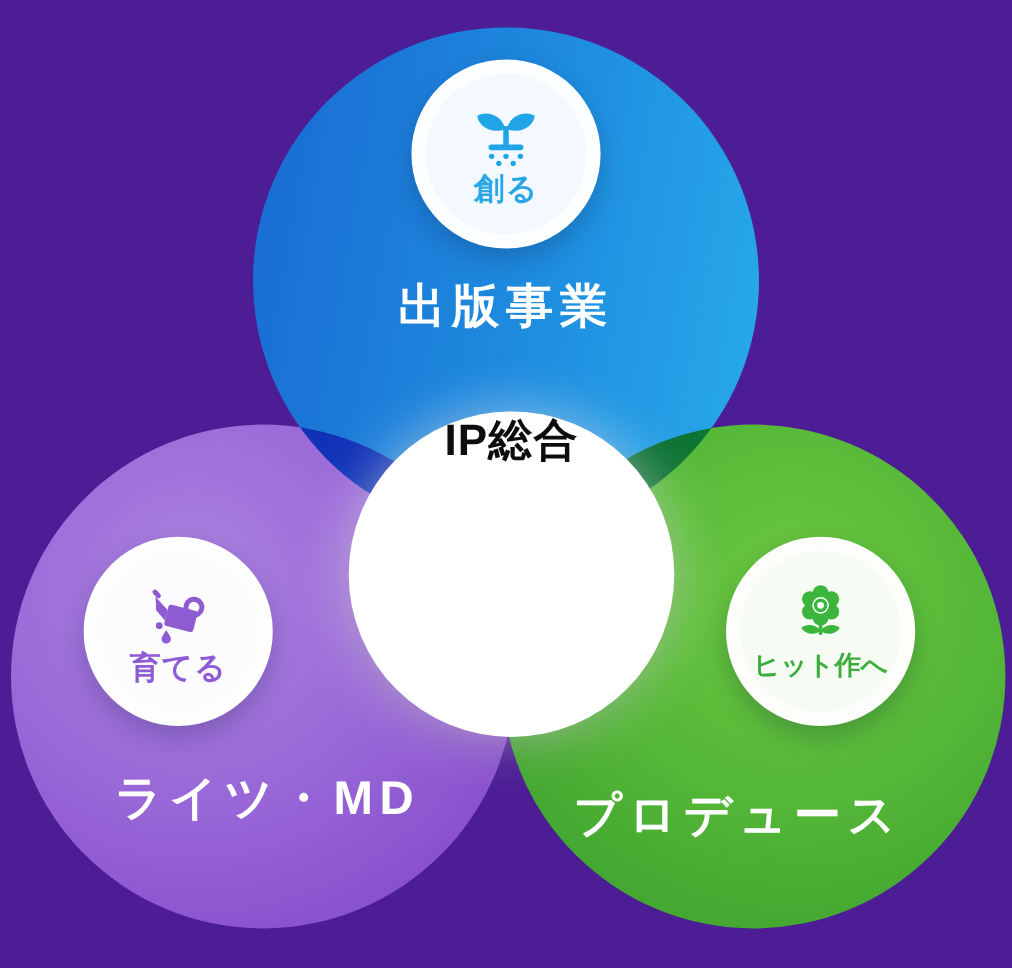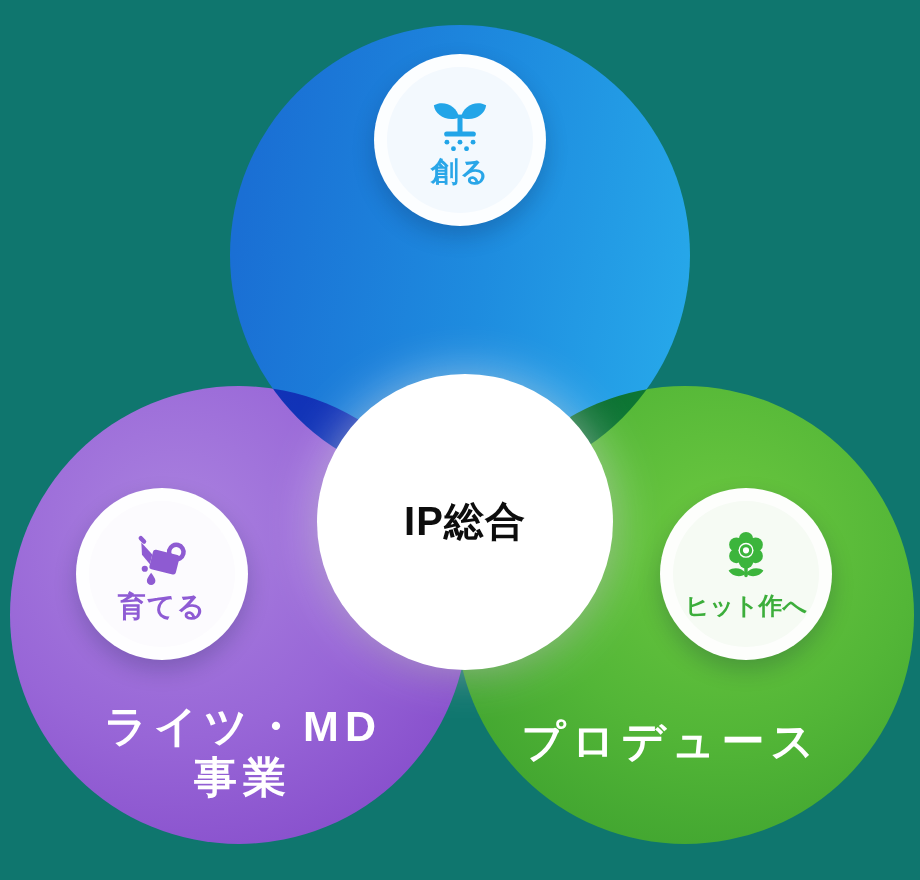--- a/index.html
+++ b/index.html
@@ -2,21 +2,21 @@
 <html><head>
 <meta charset="utf-8">
 <style>
   html,body{margin:0;padding:0;}
   body{
     width:920px;height:880px;overflow:hidden;
     font-family:"Liberation Sans","DejaVu Sans",sans-serif;
   }
   .stage{
     position:relative;width:920px;height:880px;
-    background:#0f766e;
+    background:#4c1d95;
   }
   
   .venn{
     position:absolute;inset:0;
     isolation:isolate;
   }
   .circle{
     position:absolute;border-radius:50%;
     mix-blend-mode:multiply;
   }
@@ -54,21 +54,21 @@
     font-size:43px;letter-spacing:6px;line-height:1.18;
     text-align:center;white-space:nowrap;
   }
   .label-publishing{left:230px;top:254px;width:460px;}
   .label-rights{left:10px;top:701px;width:466px;}
   .label-anime{left:456px;top:716px;width:430px;}
   
   .center-circle{
     position:absolute;left:317px;top:374px;width:296px;height:296px;
     border-radius:50%;background:#FFFFFF;z-index:6;
-    display:flex;flex-direction:column;align-items:center;justify-content:center;
+    display:flex;flex-direction:column;align-items:center;
     box-shadow:0 0 48px rgba(255,255,255,0.5),0 10px 28px rgba(0,0,0,0.14);
   }
   .center-title{
     color:#0D0D0D;font-weight:800;font-size:40px;line-height:1.38;
     text-align:center;letter-spacing:1px;white-space:nowrap;
   }
 </style>
 </head>
 <body>
 
@@ -125,24 +125,24 @@
         <circle cx="28" cy="20" r="7.8" fill="#FFFFFF"></circle>
         <circle cx="28" cy="20" r="4.8" fill="none" stroke="#3CB53C" stroke-width="3.2"></circle>
         <rect x="26.2" y="29" width="3.6" height="19" rx="1.8"></rect>
         <path d="M28 44 C24 38 15 37 10 41 C13 47 23 49 28 44 Z"></path>
         <path d="M28 44 C32 38 41 37 46 41 C43 47 33 49 28 44 Z"></path>
       </svg>
     </span>
     <span class="badge-label">ヒット作へ</span>
   </div>
 
+  <div class="biz-label label-publishing">出版事業</div>
 
   <div class="biz-label label-rights">
     <div>ライツ・MD</div>
-    <div>事業</div>
   </div>
 
   <div class="biz-label label-anime">プロデュース</div>
 
   <div class="center-circle">
     <div class="center-title">IP総合</div>
   </div>
 
 </div>
 

